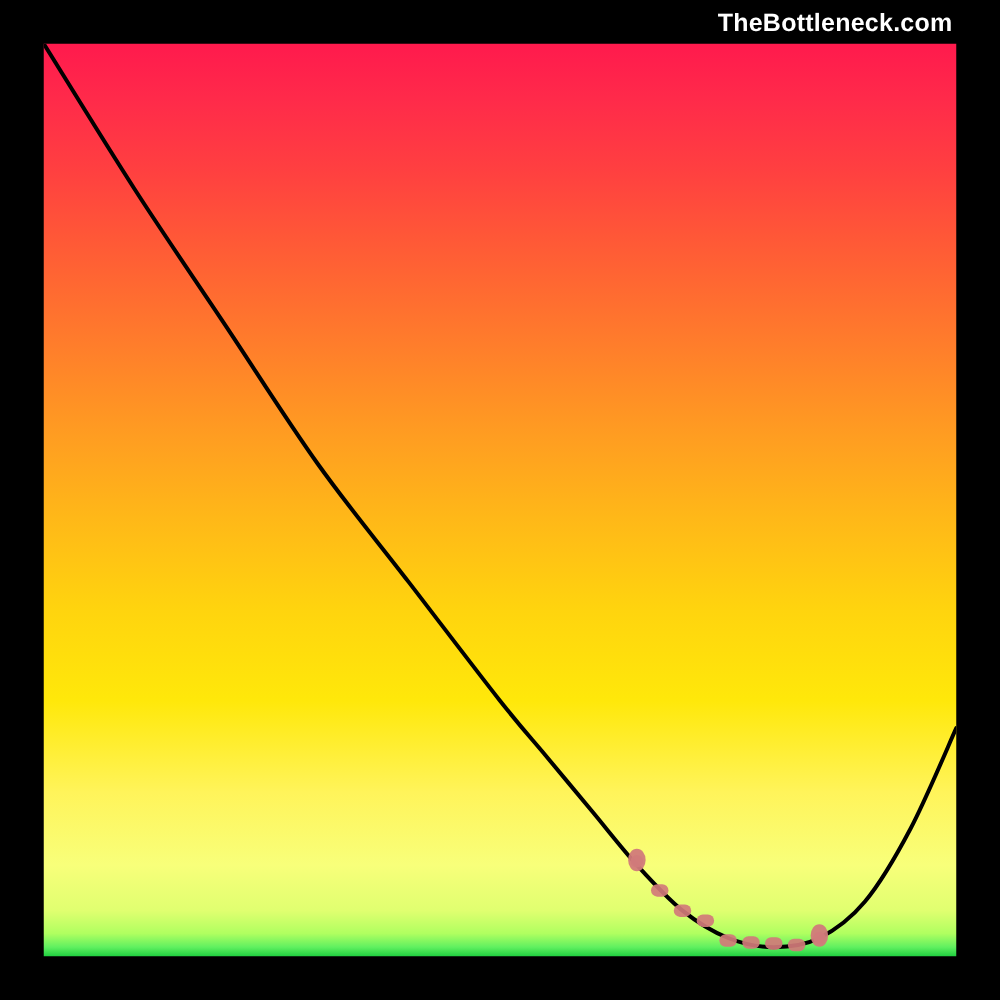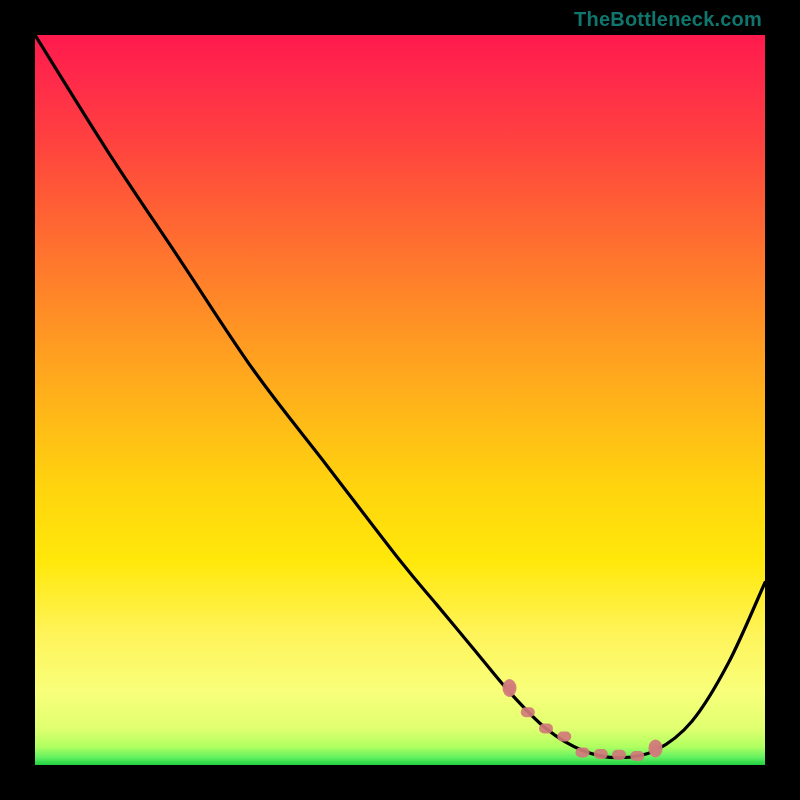--- a/index.html
+++ b/index.html
@@ -37,21 +37,21 @@
       #f8ff7a 90%,
       #e0ff70 95%,
       #b0ff60 97.5%,
       #60f060 99%,
       #20d040 100%);
   }
   .watermark {
     position: absolute;
     top: 8px;
     right: 38px;
-    color: #0f766e;
+    color: #ffffff;
     font-size: 20px;
     font-weight: 600;
     letter-spacing: 0.2px;
   }
   svg.curve {
     position: absolute;
     left: 0; top: 0;
     width: 730px; height: 730px;
   }
 </style>

